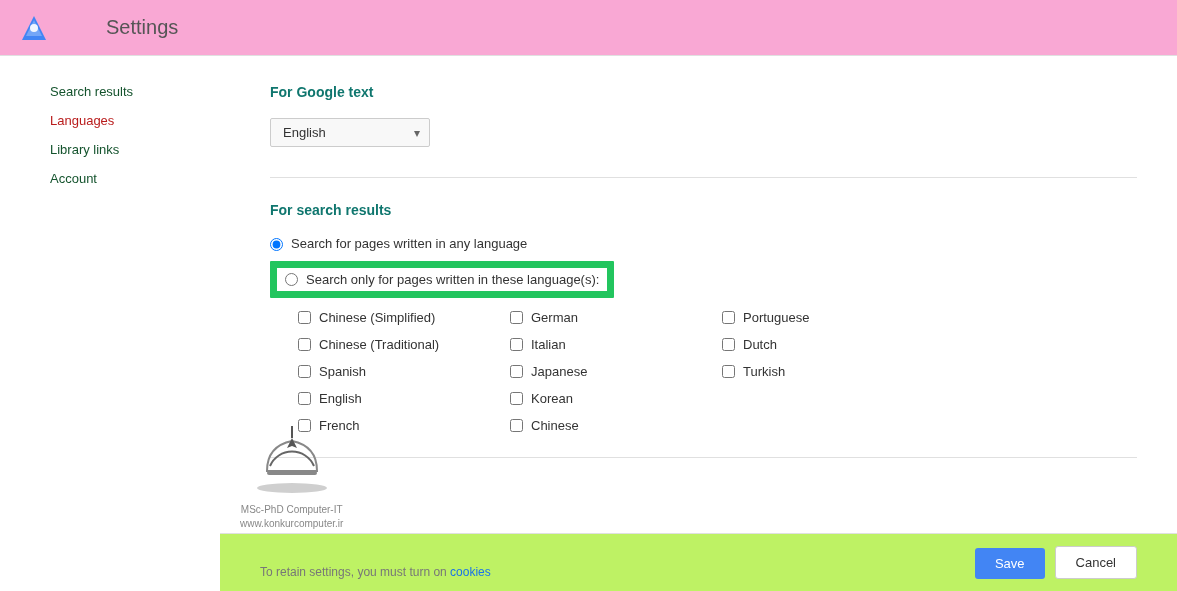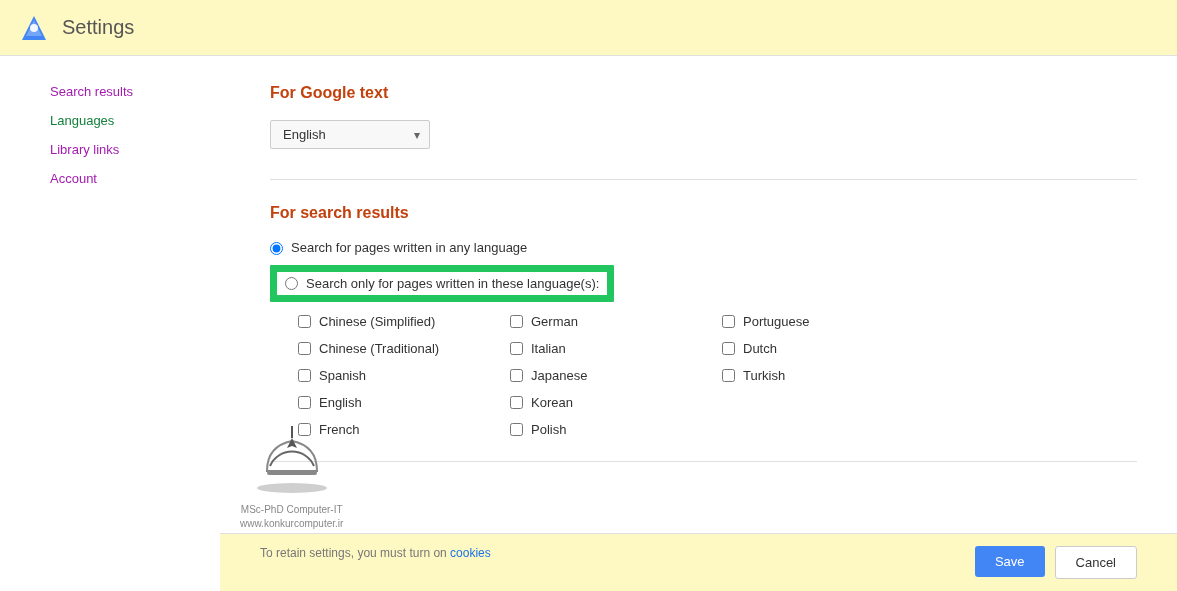--- a/index.html
+++ b/index.html
@@ -13,21 +13,22 @@
       overflow: hidden;
     }
 
     
     .top-bar {
       display: flex;
       align-items: center;
       height: 56px;
       padding: 0 20px;
       border-bottom: 1px solid #e0e0e0;
-      background: #fef9c3;
+      background: #f9a8d4;
+      gap: 44px;
     }
     .top-bar-logo {
       width: 28px;
       height: 28px;
       margin-right: 14px;
     }
     .top-bar-title {
       font-size: 20px;
       color: #555;
       font-weight: normal;
@@ -44,41 +45,41 @@
       width: 220px;
       padding: 24px 0 0 50px;
       flex-shrink: 0;
       border-right: none;
     }
     .sidebar-item {
       display: block;
       padding: 4px 0;
       margin-bottom: 6px;
       text-decoration: none;
-      color: #a21caf;
+      color: #14532d;
       font-size: 13px;
       cursor: pointer;
     }
     .sidebar-item.active {
       color: #d44;
     }
 
     
     .main-content {
       flex: 1;
       padding: 28px 40px 20px 50px;
       overflow-y: auto;
       position: relative;
     }
 
     
     .section-title {
-      font-size: 16px;
+      font-size: 14px;
       font-weight: bold;
-      color: #c2410c;
+      color: #0f766e;
       margin-bottom: 18px;
     }
 
     
     .language-select-wrap {
       margin-bottom: 30px;
     }
     .language-select {
       appearance: none;
       -webkit-appearance: none;
@@ -167,25 +168,25 @@
       cursor: pointer;
     }
 
     
     .bottom-bar {
       position: absolute;
       bottom: 0;
       left: 0;
       right: 0;
       display: flex;
-      align-items: flex-start;
+      align-items: flex-end;
       justify-content: flex-end;
       padding: 12px 40px;
       border-top: 1px solid #e0e0e0;
-      background: #fef9c3;
+      background: #bef264;
     }
     .bottom-note {
       font-size: 12px;
       color: #777;
       margin-right: auto;
     }
     .bottom-note a {
       color: #1a73e8;
       text-decoration: none;
     }
@@ -242,21 +243,21 @@
     <polygon points="14,6 22,22 6,22" fill="#8ab4f8" opacity="0.7"></polygon>
     <circle cx="14" cy="14" r="4" fill="#fff" opacity="0.9"></circle>
   </svg>
   <span class="top-bar-title">Settings</span>
 </div>
 
 <div class="layout">
 
   <nav class="sidebar">
     <a class="sidebar-item">Search results</a>
-    <a class="sidebar-item active" style="color:#15803d; font-weight:normal;">Languages</a>
+    <a class="sidebar-item active" style="color:#b91c1c; font-weight:normal;">Languages</a>
     <a class="sidebar-item">Library links</a>
     <a class="sidebar-item">Account</a>
   </nav>
 
   <div class="main-content">
 
     <div class="language-select-wrap">
       <div class="section-title">For Google text</div>
       <div class="select-wrapper">
         <select class="language-select">
@@ -335,21 +336,21 @@
           <span>Korean</span>
         </label>
         <div></div>
 
         <label class="checkbox-item">
           <input type="checkbox" style="">
           <span>French</span>
         </label>
         <label class="checkbox-item">
           <input type="checkbox" style="">
-          <span>Polish</span>
+          <span>Chinese</span>
         </label>
         <div></div>
       </div>
     </div>
 
     <hr class="divider">
 
     <div class="watermark">
       <svg class="watermark-icon" viewBox="0 0 80 70">
 

